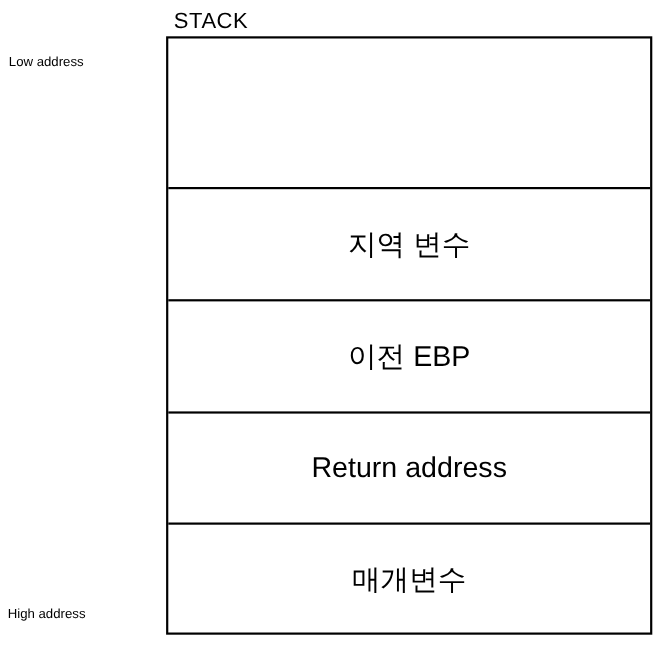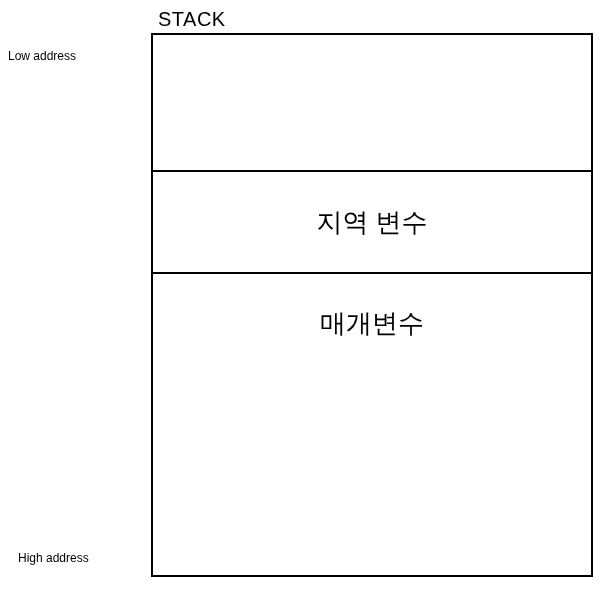--- a/index.html
+++ b/index.html
@@ -28,21 +28,21 @@
     position: absolute;
     font-size: 12px;
     line-height: 24px;
     white-space: nowrap;
   }
   .side-label.low {
     left: 8px;
     top: 44px;
   }
   .side-label.high {
-    left: 18px;
+    left: 7px;
     top: 546px;
   }
   .stack-box {
     position: absolute;
     left: 151px;
     top: 33px;
     width: 442px;
     height: 544px;
     box-sizing: border-box;
     border: 2px solid #000000;
@@ -74,16 +74,18 @@
 
   <div class="stack-title">STACK</div>
 
   <div class="side-label low">Low address</div>
 
   <div class="side-label high">High address</div>
 
   <div class="stack-box">
     <div class="section s0"></div>
     <div class="section s1 divided">지역 변수</div>
+    <div class="section s2 divided">이전 EBP</div>
+    <div class="section s3 divided">Return address</div>
     <div class="section s4 divided">매개변수</div>
   </div>
 
 </div>
 
 </body></html>

